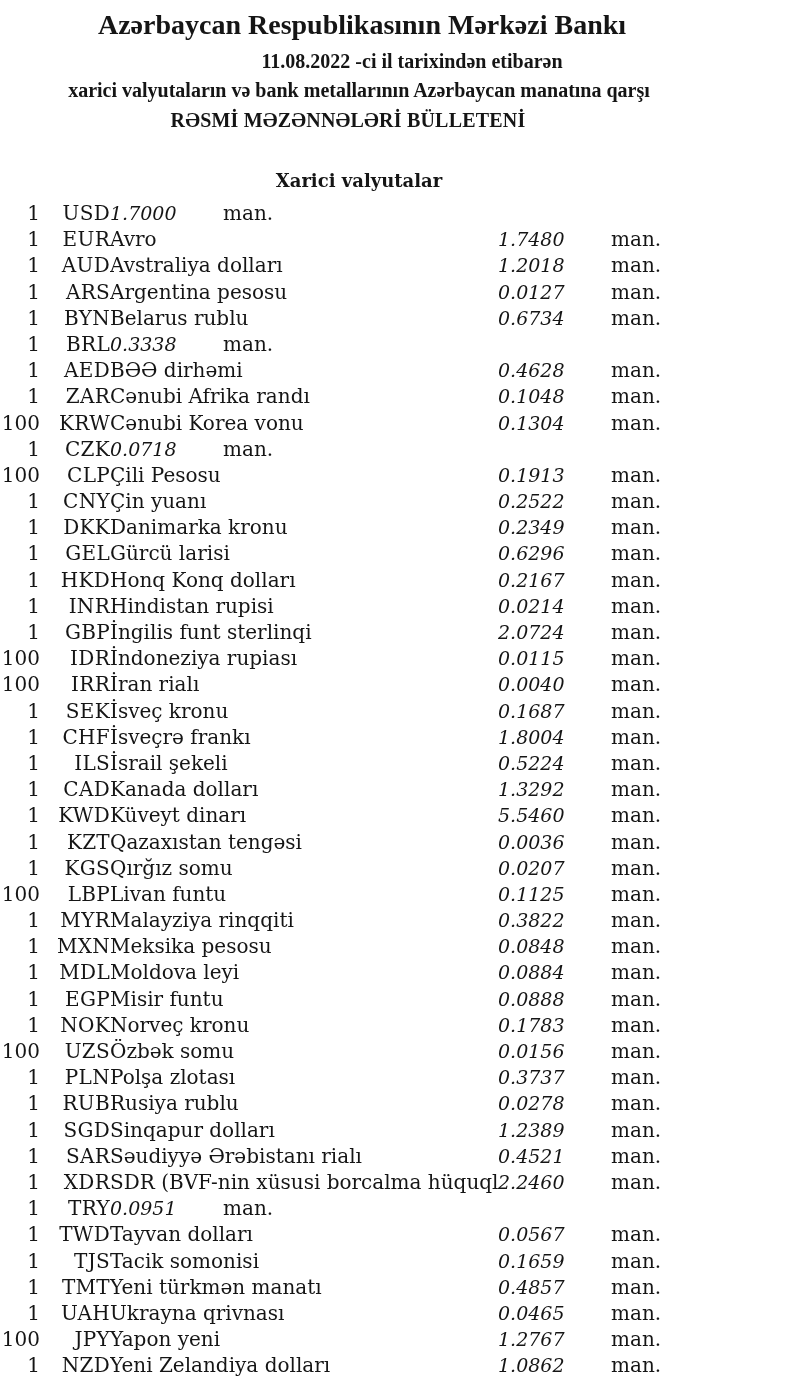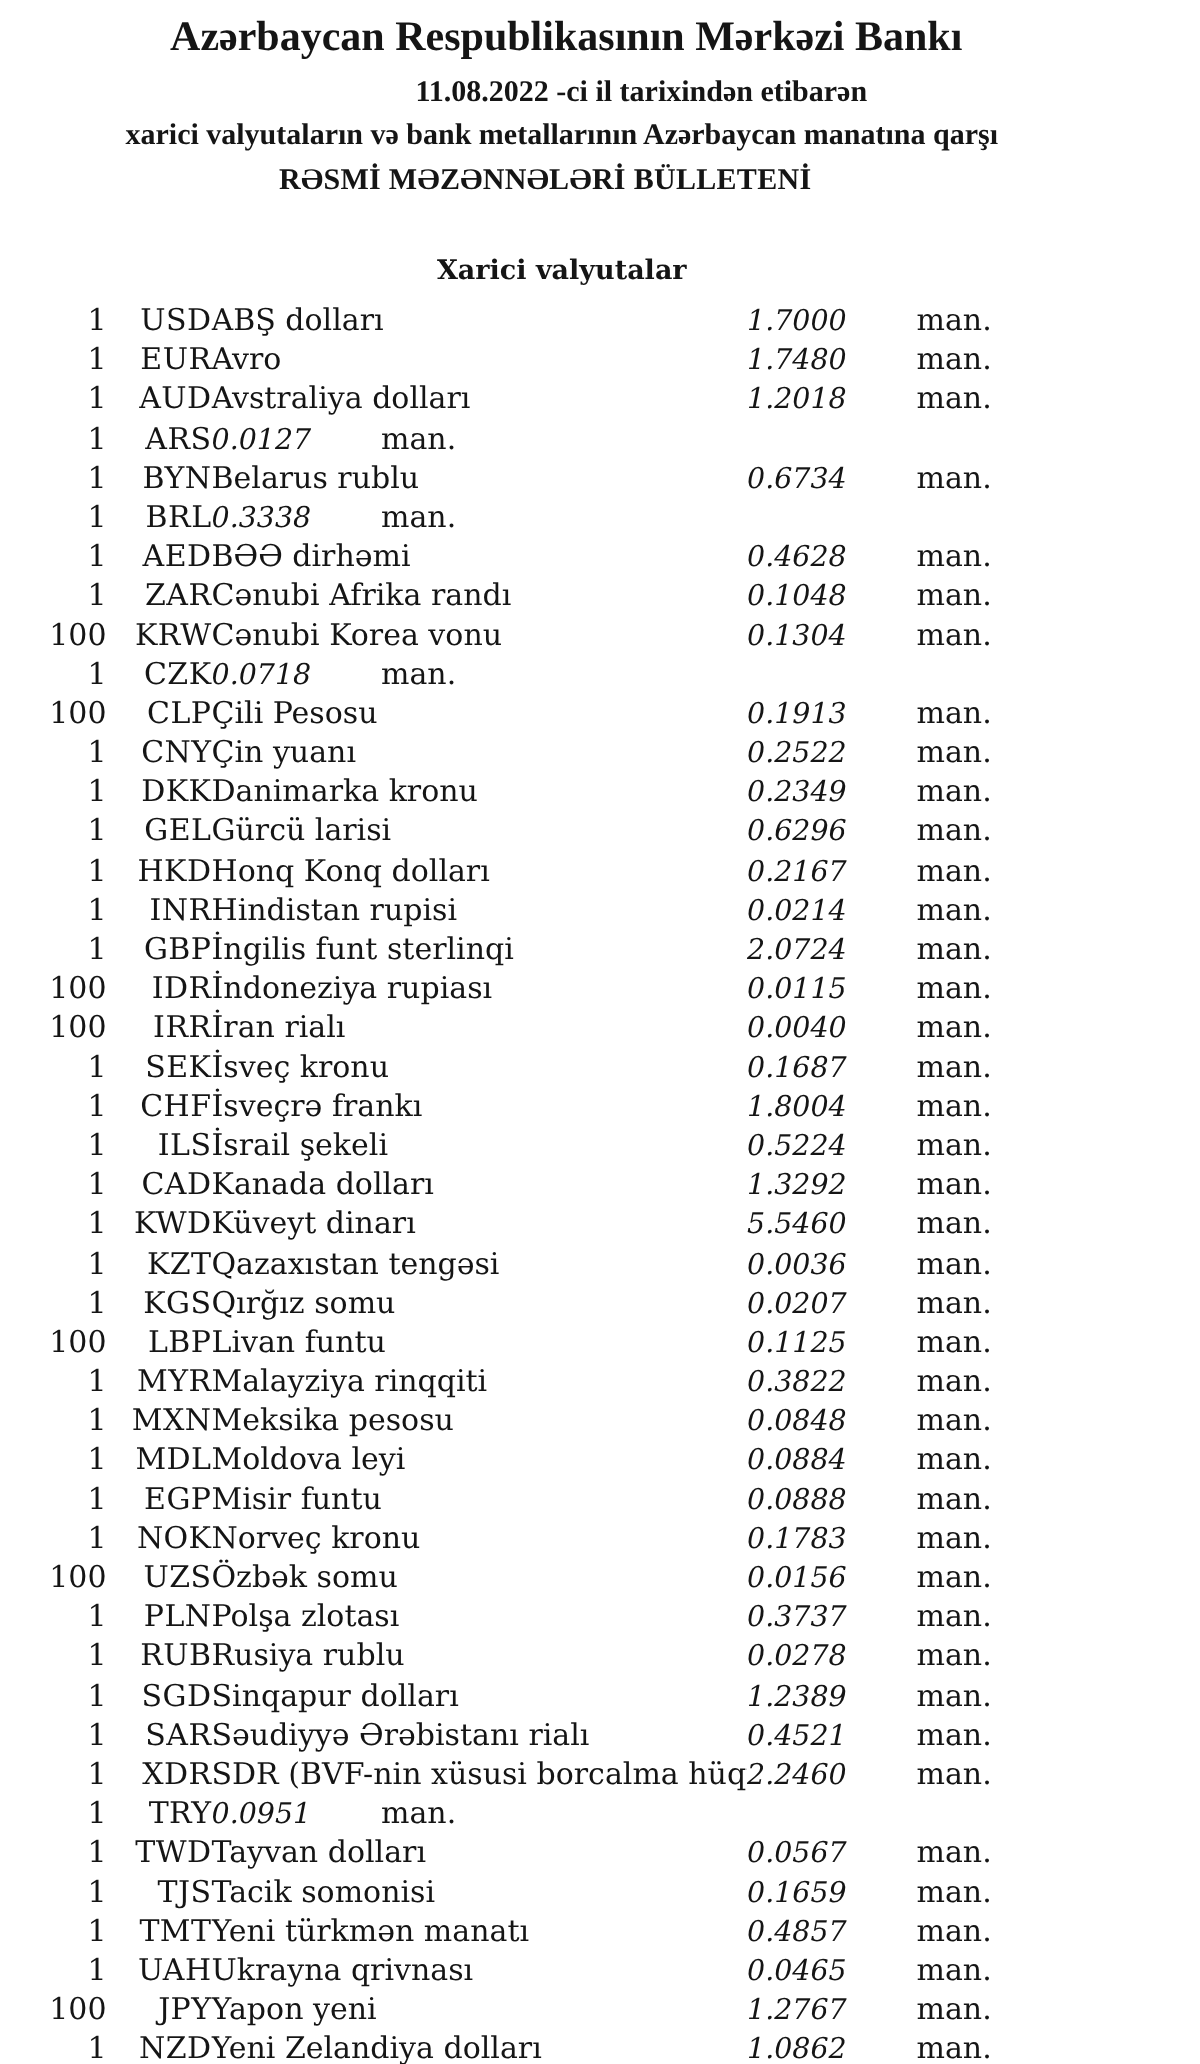--- a/index.html
+++ b/index.html
@@ -8,21 +8,20 @@
     height: 1376px;
     background: #ffffff;
     color: #151515;
     font-family: "DejaVu Serif", serif;
     overflow: hidden;
   }
   .page {
     width: 684px;
     height: 1376px;
     position: relative;
-    padding-left: 31px;
   }
   .doc-header {
     text-align: center;
     padding-top: 8px;
   }
   .bank-name {
     font-family: "Liberation Serif", serif;
     font-weight: bold;
     font-size: 28px;
     line-height: 33px;
@@ -111,21 +110,20 @@
     <div class="subtitle-line">xarici valyutaların və bank metallarının Azərbaycan manatına qarşı</div>
     <div class="bulletin-title">RƏSMİ MƏZƏNNƏLƏRİ BÜLLETENİ</div>
   </div>
 
   <div class="section-title">Xarici valyutalar</div>
 
   <div class="currency-table">
   <div class="row">
     <span class="qty">1</span>
     <span class="code">USD</span>
-    <span class="name">ABŞ dolları</span>
     <span class="rate">1.7000</span>
     <span class="unit">man.</span>
   </div>
 
   <div class="row">
     <span class="qty">1</span>
     <span class="code">EUR</span>
     <span class="name">Avro</span>
     <span class="rate">1.7480</span>
     <span class="unit">man.</span>
@@ -135,20 +133,21 @@
     <span class="qty">1</span>
     <span class="code">AUD</span>
     <span class="name">Avstraliya dolları</span>
     <span class="rate">1.2018</span>
     <span class="unit">man.</span>
   </div>
 
   <div class="row">
     <span class="qty">1</span>
     <span class="code">ARS</span>
+    <span class="name">Argentina pesosu</span>
     <span class="rate">0.0127</span>
     <span class="unit">man.</span>
   </div>
 
   <div class="row">
     <span class="qty">1</span>
     <span class="code">BYN</span>
     <span class="name">Belarus rublu</span>
     <span class="rate">0.6734</span>
     <span class="unit">man.</span>

